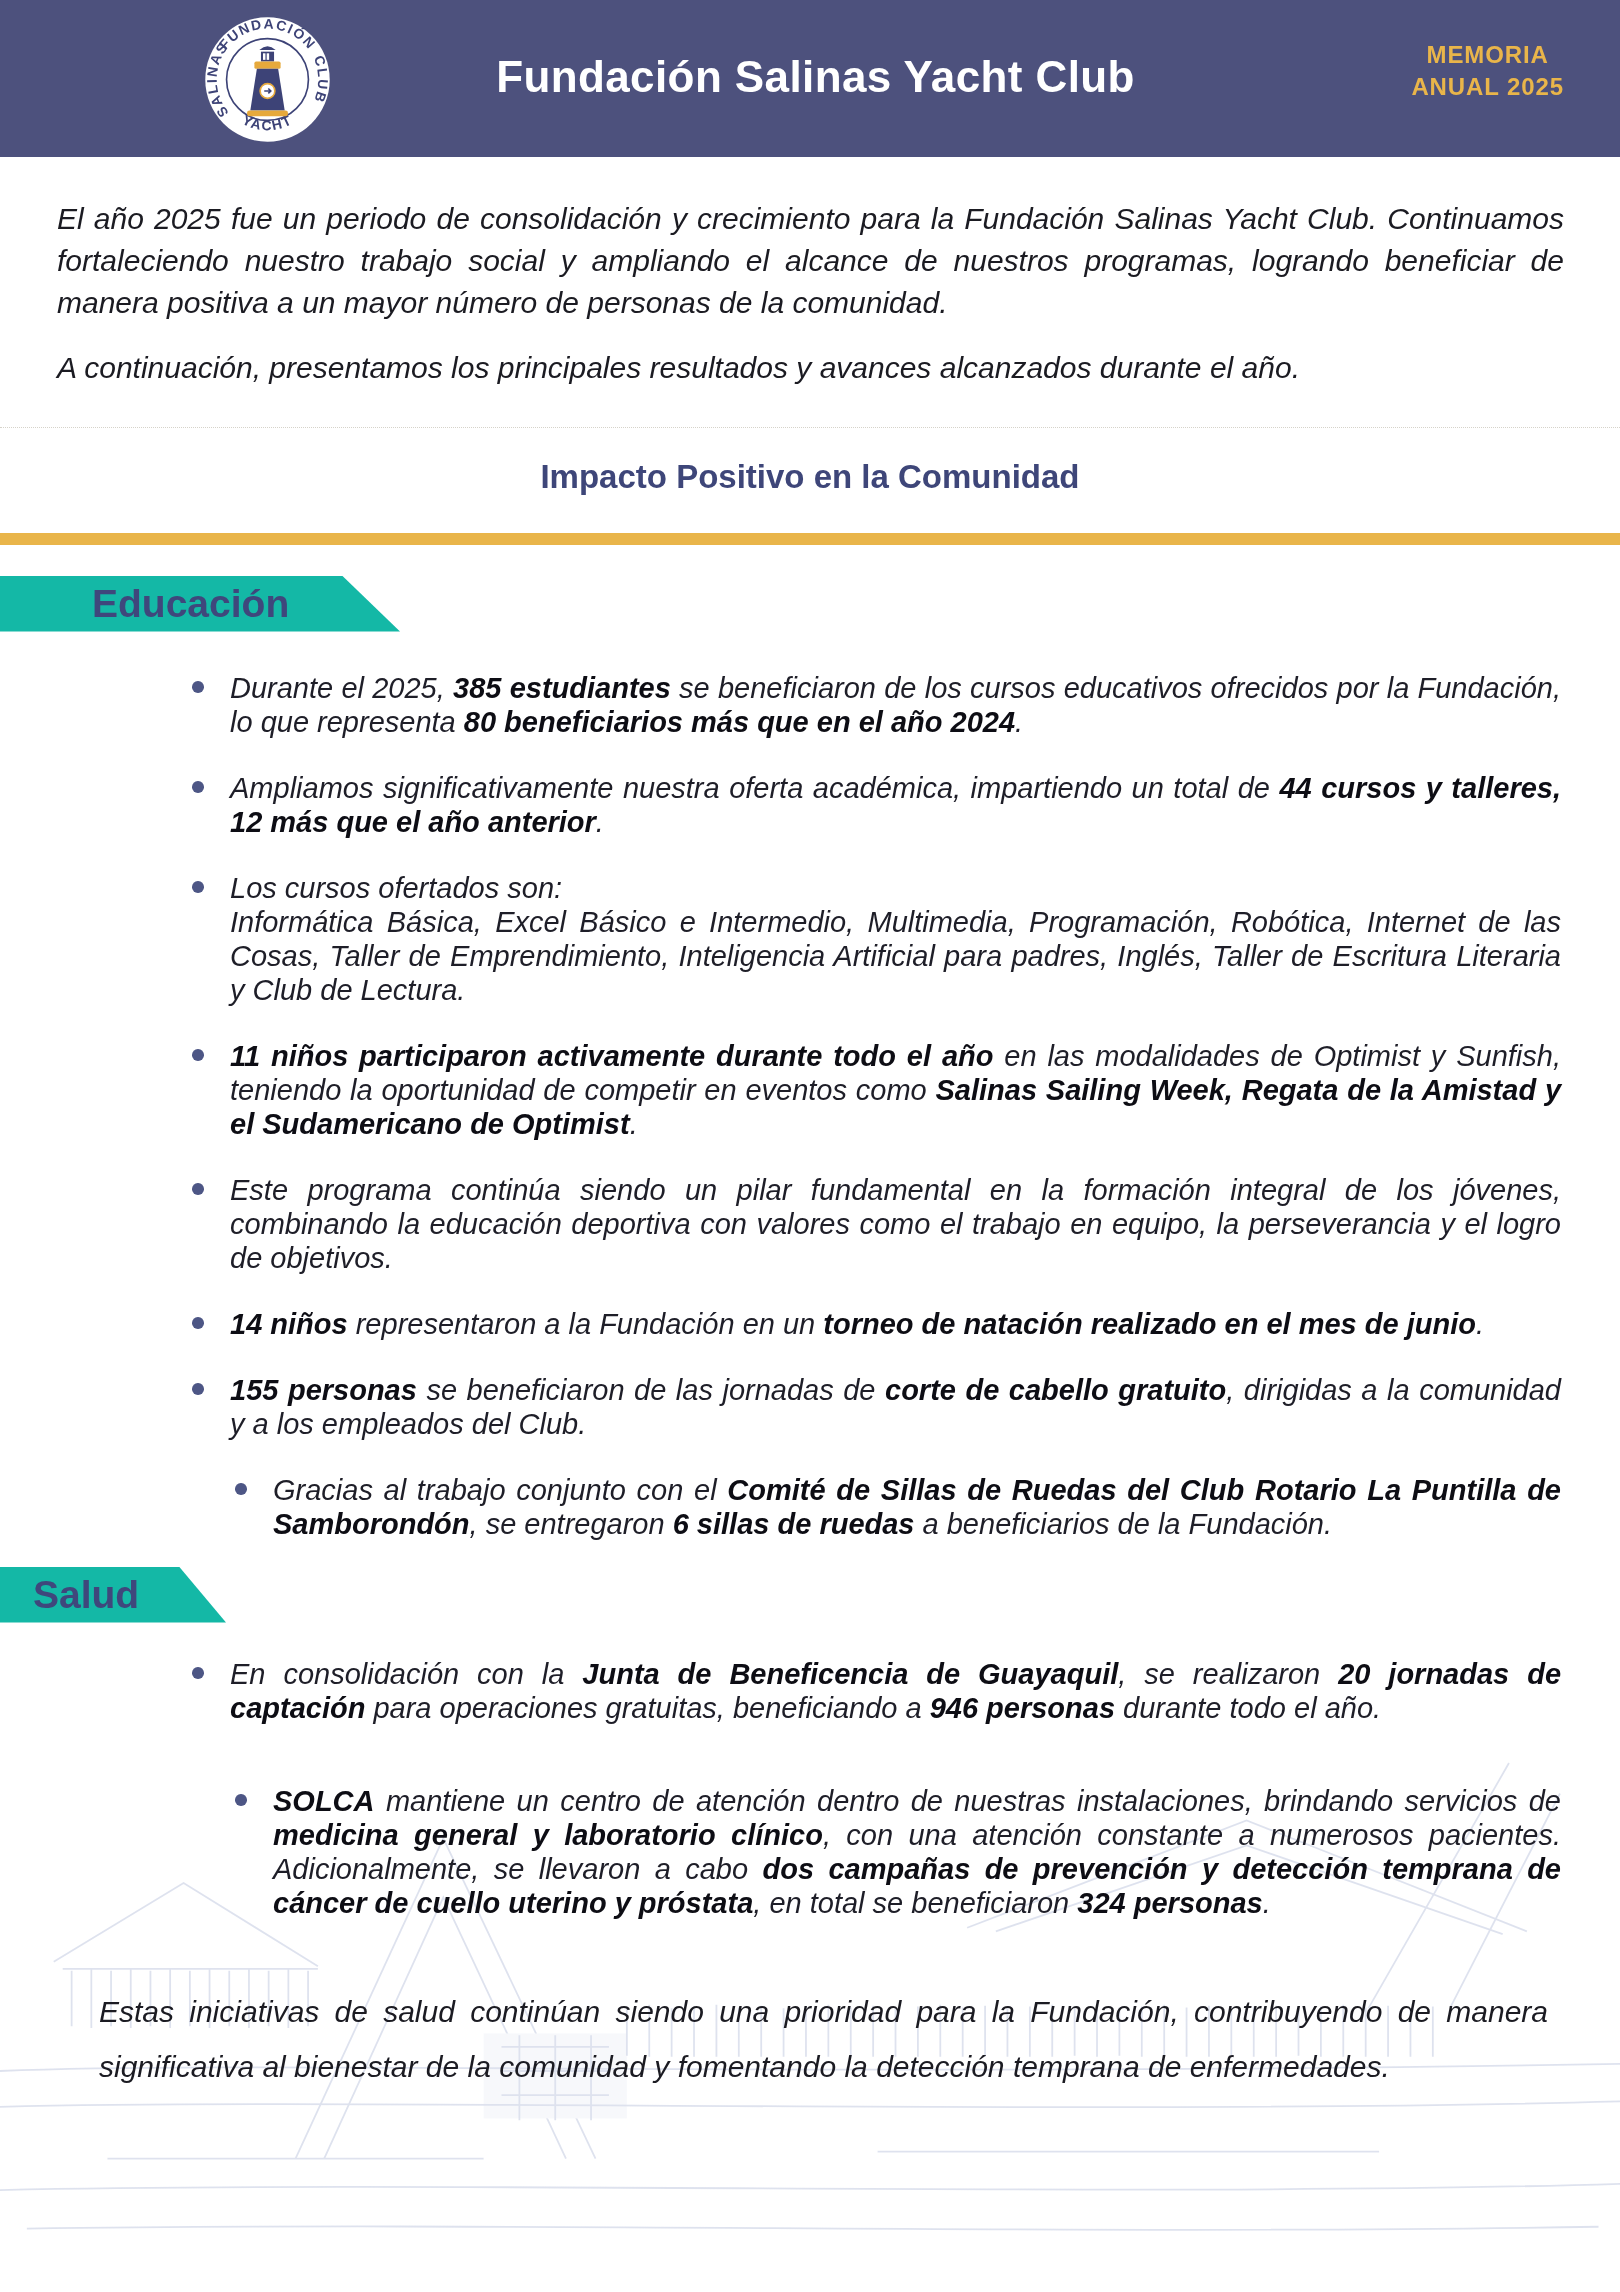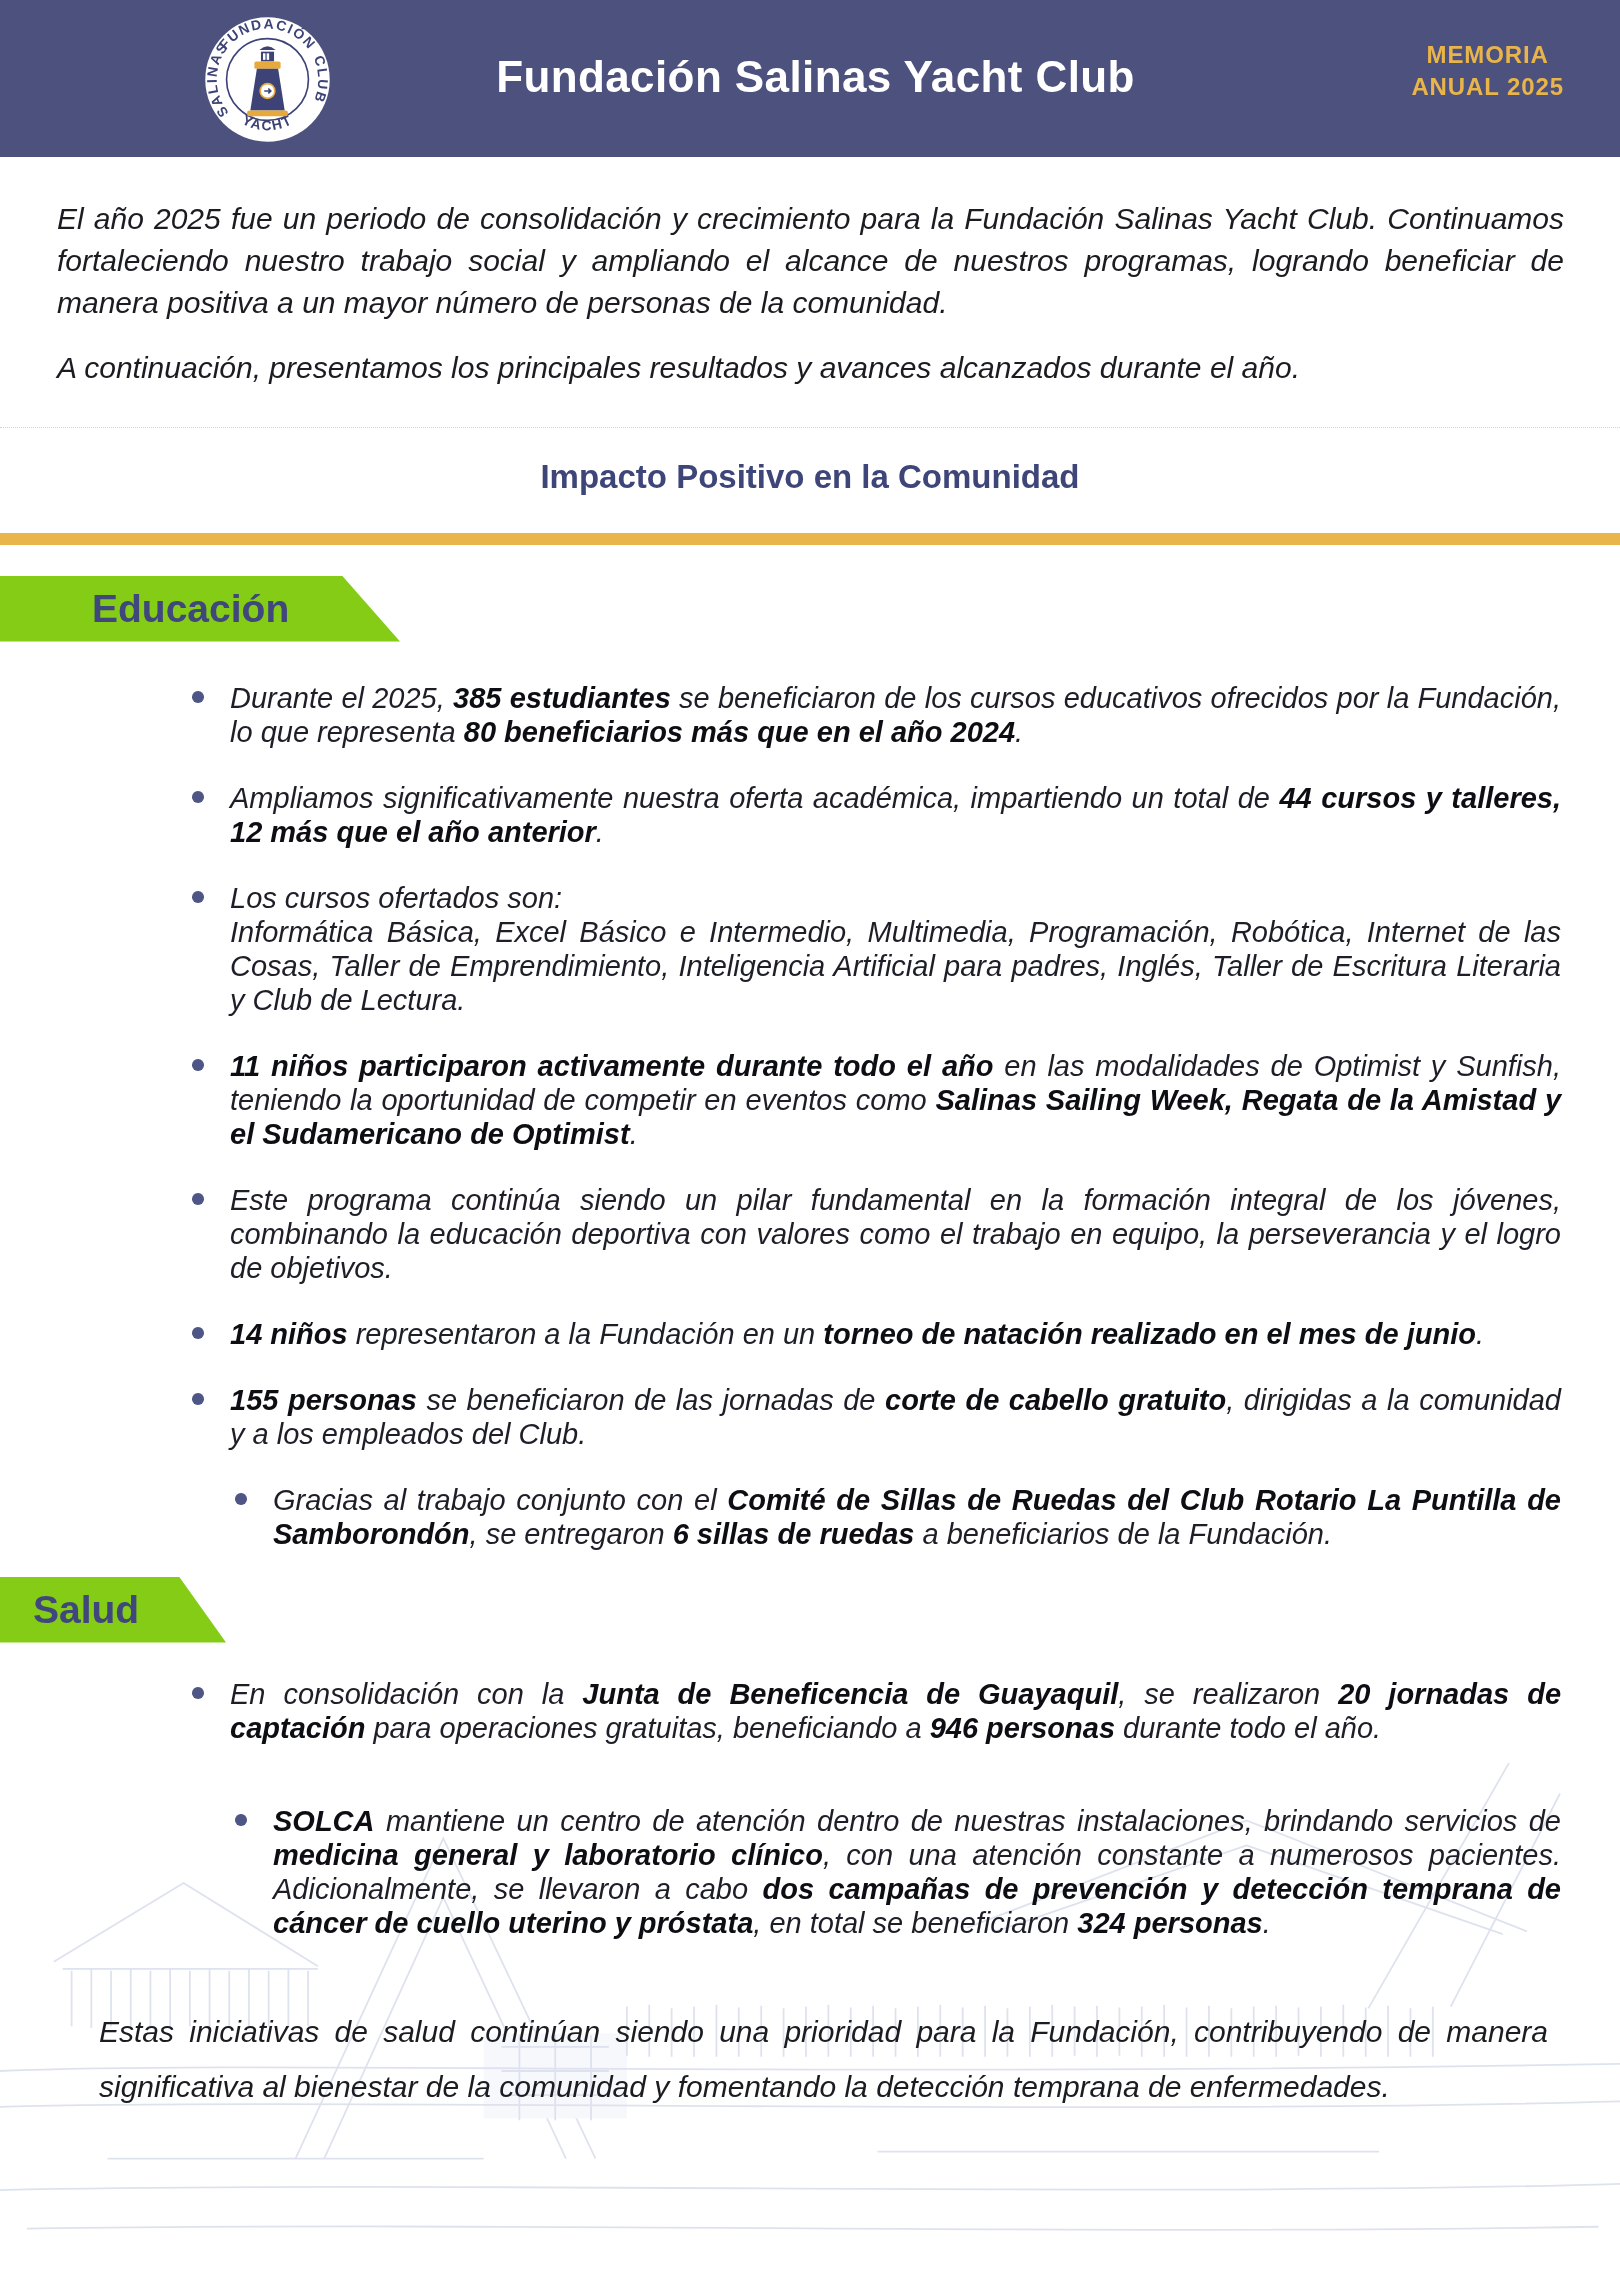--- a/index.html
+++ b/index.html
@@ -33,21 +33,21 @@
   .intro p + p{ margin-top:23px; }
   
   .rule-dotted{ margin-top:38px; border-top:1.8px dotted #ccc9bd; opacity:.8; }
   .main-heading{
     margin:25px 0 0 0; text-align:center; color:#3e4679;
     font-weight:bold; font-size:33px; line-height:48px;
   }
   .rule-gold{ margin-top:32px; height:11.6px; background:#e9b54a; }
   
   .banner{
-    margin-top:31px; height:66px; background:#84cc16; display:flex; align-items:center;
+    margin-top:31px; height:56px; background:#14b8a6; display:flex; align-items:center;
     color:#3f477c; font-weight:bold; font-size:39px;
   }
   .banner-educacion{ width:400px; clip-path:polygon(0 0,342px 0,400px 100%,0 100%); padding-left:92px; box-sizing:border-box; }
   .banner-salud{ margin-top:26px; width:226px; clip-path:polygon(0 0,179px 0,226px 100%,0 100%); padding-left:33px; box-sizing:border-box; }
   
   ul.bullets{ list-style:none; margin:39px 0 0 0; padding:0 59px 0 230px; }
   ul.bullets li{
     position:relative; font-style:italic; color:#1e1e28; font-size:29px; line-height:34px;
     text-align:justify; white-space:pre-line; margin-bottom:32px;
   }

